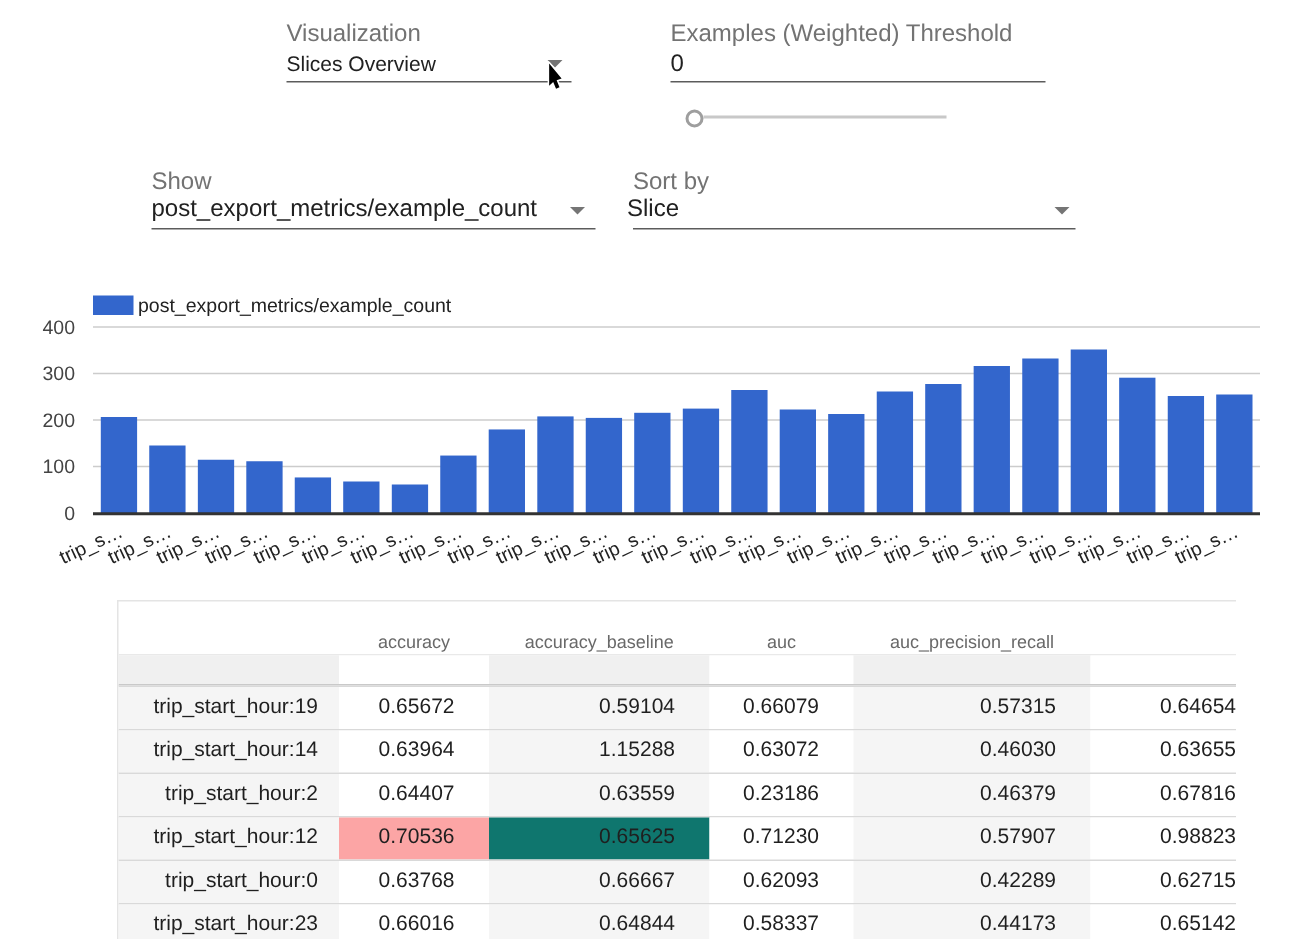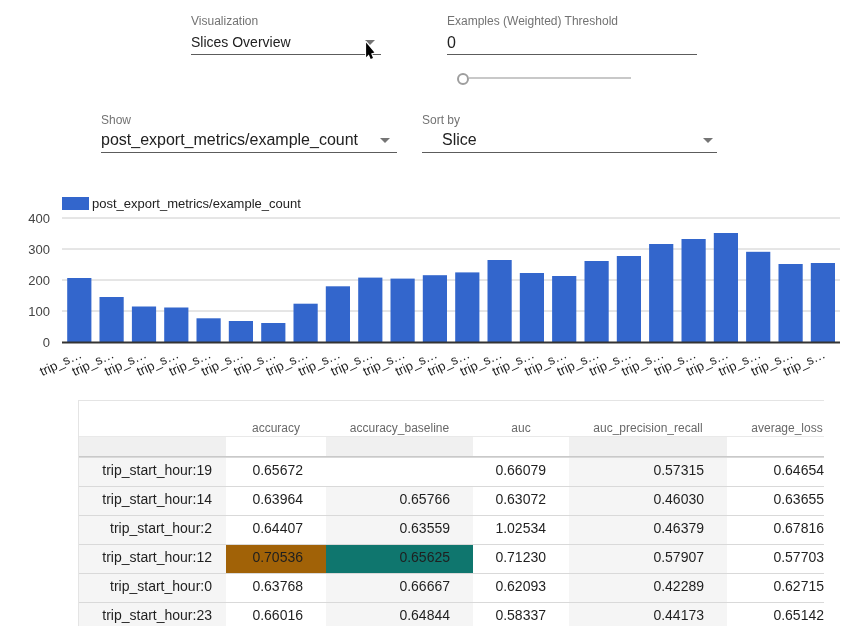--- a/index.html
+++ b/index.html
@@ -1,16 +1,16 @@
 <!DOCTYPE html>
 <html><head><meta charset="utf-8">
 <style>
 html,body{margin:0;padding:0;width:863px;height:626px;background:#fff;font-family:"Liberation Sans",sans-serif;overflow:hidden;position:relative}
 .abs{position:absolute}
-.lbl{position:absolute;font-size:12px;color:#737373}
+.lbl{position:absolute;font-size:16px;color:#737373}
 .val{position:absolute;font-size:16px;color:#212121;white-space:nowrap}
 .uline{position:absolute;height:1px;background:#5c5c5c}
 .tri{position:absolute;width:0;height:0;border-left:5px solid transparent;border-right:5px solid transparent;border-top:5.5px solid #757575}
 #tbl{position:absolute;left:78px;top:400px;width:746px;height:226px;overflow:hidden;border-top:1px solid #e4e4e4;border-left:1px solid #e4e4e4;box-sizing:border-box}
 .hc{position:absolute;top:0;height:36px;line-height:54px;text-align:center;font-size:12px;color:#696969;font-weight:500;overflow:visible}
 .sc{position:absolute;top:36px;height:19px}
 .hline{position:absolute;left:0;width:745px;height:1px}
 .drow{position:absolute;left:0;width:768px;height:29px;border-top:1px solid #d9d9d9;box-sizing:border-box}
 .dc{position:absolute;top:0;height:28px;line-height:25px;text-align:right;font-size:14px;color:#1f1f1f}
 </style></head>
@@ -25,21 +25,21 @@
 <div class="uline" style="left:447px;top:54px;width:250px"></div>
 <div class="abs" style="left:469px;top:77px;width:162px;height:2px;background:#c8c8c8"></div>
 <div class="abs" style="left:457px;top:72.5px;width:8px;height:8px;border:2px solid #9e9e9e;border-radius:50%;background:#fff"></div>
 
 <div class="lbl" style="left:101px;top:113px">Show</div>
 <div class="val" style="left:101px;top:131px">post_export_metrics/example_count</div>
 <div class="tri" style="left:380px;top:138px"></div>
 <div class="uline" style="left:101px;top:152px;width:296px"></div>
 
 <div class="lbl" style="left:422px;top:113px">Sort by</div>
-<div class="val" style="left:442px;top:131px">Slice</div>
+<div class="val" style="left:418px;top:131px">Slice</div>
 <div class="tri" style="left:703px;top:138px"></div>
 <div class="uline" style="left:422px;top:152px;width:295px"></div>
 
 <svg class="abs" style="left:364px;top:41px" width="15" height="23" viewBox="0 0 15 23">
 <path d="M2.1 1.4 L2.1 16.2 L4.8 13.6 L6.7 18.1 L9.0 17.1 L7.1 12.5 L10.4 11.4 Z" fill="#000" stroke="#fff" stroke-width="2" style="paint-order:stroke"></path>
 </svg>
 
 <div class="abs" style="left:62px;top:197px;width:27px;height:13px;background:#3366cc"></div>
 <div class="abs" style="left:92px;top:196px;font-size:13px;color:#222">post_export_metrics/example_count</div>
 
@@ -104,59 +104,59 @@
 <text transform="translate(794.1,167.3) rotate(-25)" text-anchor="end">trip_s…</text>
 <text transform="translate(826.4,167.3) rotate(-25)" text-anchor="end">trip_s…</text>
 </g>
 </svg>
 
 <div id="tbl">
     <div class="hc" style="left:147px;width:100px">accuracy</div>
     <div class="hc" style="left:247px;width:147px">accuracy_baseline</div>
     <div class="hc" style="left:394px;width:96px">auc</div>
     <div class="hc" style="left:490px;width:158px">auc_precision_recall</div>
-    <div class="hc" style="left:648px;width:120px">average_loss</div>
 <div class="hline" style="top:35px;background:#e9e9e9"></div>
 <div class="sc" style="left:0px;width:147px;background:#f0f0f0"></div>
     <div class="sc" style="left:147px;width:100px;background:#ffffff"></div>
     <div class="sc" style="left:247px;width:147px;background:#f0f0f0"></div>
     <div class="sc" style="left:394px;width:96px;background:#ffffff"></div>
     <div class="sc" style="left:490px;width:158px;background:#f0f0f0"></div>
     <div class="sc" style="left:648px;width:120px;background:#ffffff"></div>
 <div class="hline" style="top:55px;background:#c9c9c9"></div>
 <div class="drow" style="top:56px">
       <div class="dc" style="left:0px;width:133px;background:#f5f5f5;padding-right:14px">trip_start_hour:19</div>
       <div class="dc" style="left:147px;width:77px;background:#ffffff;padding-right:23px">0.65672</div>
+      <div class="dc" style="left:247px;width:124px;background:#f5f5f5;padding-right:23px">0.59104</div>
       <div class="dc" style="left:394px;width:73px;background:#ffffff;padding-right:23px">0.66079</div>
       <div class="dc" style="left:490px;width:135px;background:#f5f5f5;padding-right:23px">0.57315</div>
       <div class="dc" style="left:648px;width:97px;background:#ffffff;padding-right:23px">0.64654</div>
     </div>
 <div class="drow" style="top:85px">
       <div class="dc" style="left:0px;width:133px;background:#f5f5f5;padding-right:14px">trip_start_hour:14</div>
       <div class="dc" style="left:147px;width:77px;background:#ffffff;padding-right:23px">0.63964</div>
-      <div class="dc" style="left:247px;width:124px;background:#f5f5f5;padding-right:23px">0.65766</div>
+      <div class="dc" style="left:247px;width:124px;background:#f5f5f5;padding-right:23px">1.15288</div>
       <div class="dc" style="left:394px;width:73px;background:#ffffff;padding-right:23px">0.63072</div>
       <div class="dc" style="left:490px;width:135px;background:#f5f5f5;padding-right:23px">0.46030</div>
       <div class="dc" style="left:648px;width:97px;background:#ffffff;padding-right:23px">0.63655</div>
     </div>
 <div class="drow" style="top:114px">
       <div class="dc" style="left:0px;width:133px;background:#f5f5f5;padding-right:14px">trip_start_hour:2</div>
       <div class="dc" style="left:147px;width:77px;background:#ffffff;padding-right:23px">0.64407</div>
       <div class="dc" style="left:247px;width:124px;background:#f5f5f5;padding-right:23px">0.63559</div>
-      <div class="dc" style="left:394px;width:73px;background:#ffffff;padding-right:23px">1.02534</div>
+      <div class="dc" style="left:394px;width:73px;background:#ffffff;padding-right:23px">0.23186</div>
       <div class="dc" style="left:490px;width:135px;background:#f5f5f5;padding-right:23px">0.46379</div>
       <div class="dc" style="left:648px;width:97px;background:#ffffff;padding-right:23px">0.67816</div>
     </div>
 <div class="drow" style="top:143px">
       <div class="dc" style="left:0px;width:133px;background:#f5f5f5;padding-right:14px">trip_start_hour:12</div>
-      <div class="dc" style="left:147px;width:77px;background:#a16207;padding-right:23px">0.70536</div>
+      <div class="dc" style="left:147px;width:77px;background:#fca5a5;padding-right:23px">0.70536</div>
       <div class="dc" style="left:247px;width:124px;background:#0f766e;padding-right:23px">0.65625</div>
       <div class="dc" style="left:394px;width:73px;background:#ffffff;padding-right:23px">0.71230</div>
       <div class="dc" style="left:490px;width:135px;background:#f5f5f5;padding-right:23px">0.57907</div>
-      <div class="dc" style="left:648px;width:97px;background:#ffffff;padding-right:23px">0.57703</div>
+      <div class="dc" style="left:648px;width:97px;background:#ffffff;padding-right:23px">0.98823</div>
     </div>
 <div class="drow" style="top:172px">
       <div class="dc" style="left:0px;width:133px;background:#f5f5f5;padding-right:14px">trip_start_hour:0</div>
       <div class="dc" style="left:147px;width:77px;background:#ffffff;padding-right:23px">0.63768</div>
       <div class="dc" style="left:247px;width:124px;background:#f5f5f5;padding-right:23px">0.66667</div>
       <div class="dc" style="left:394px;width:73px;background:#ffffff;padding-right:23px">0.62093</div>
       <div class="dc" style="left:490px;width:135px;background:#f5f5f5;padding-right:23px">0.42289</div>
       <div class="dc" style="left:648px;width:97px;background:#ffffff;padding-right:23px">0.62715</div>
     </div>
 <div class="drow" style="top:201px">

